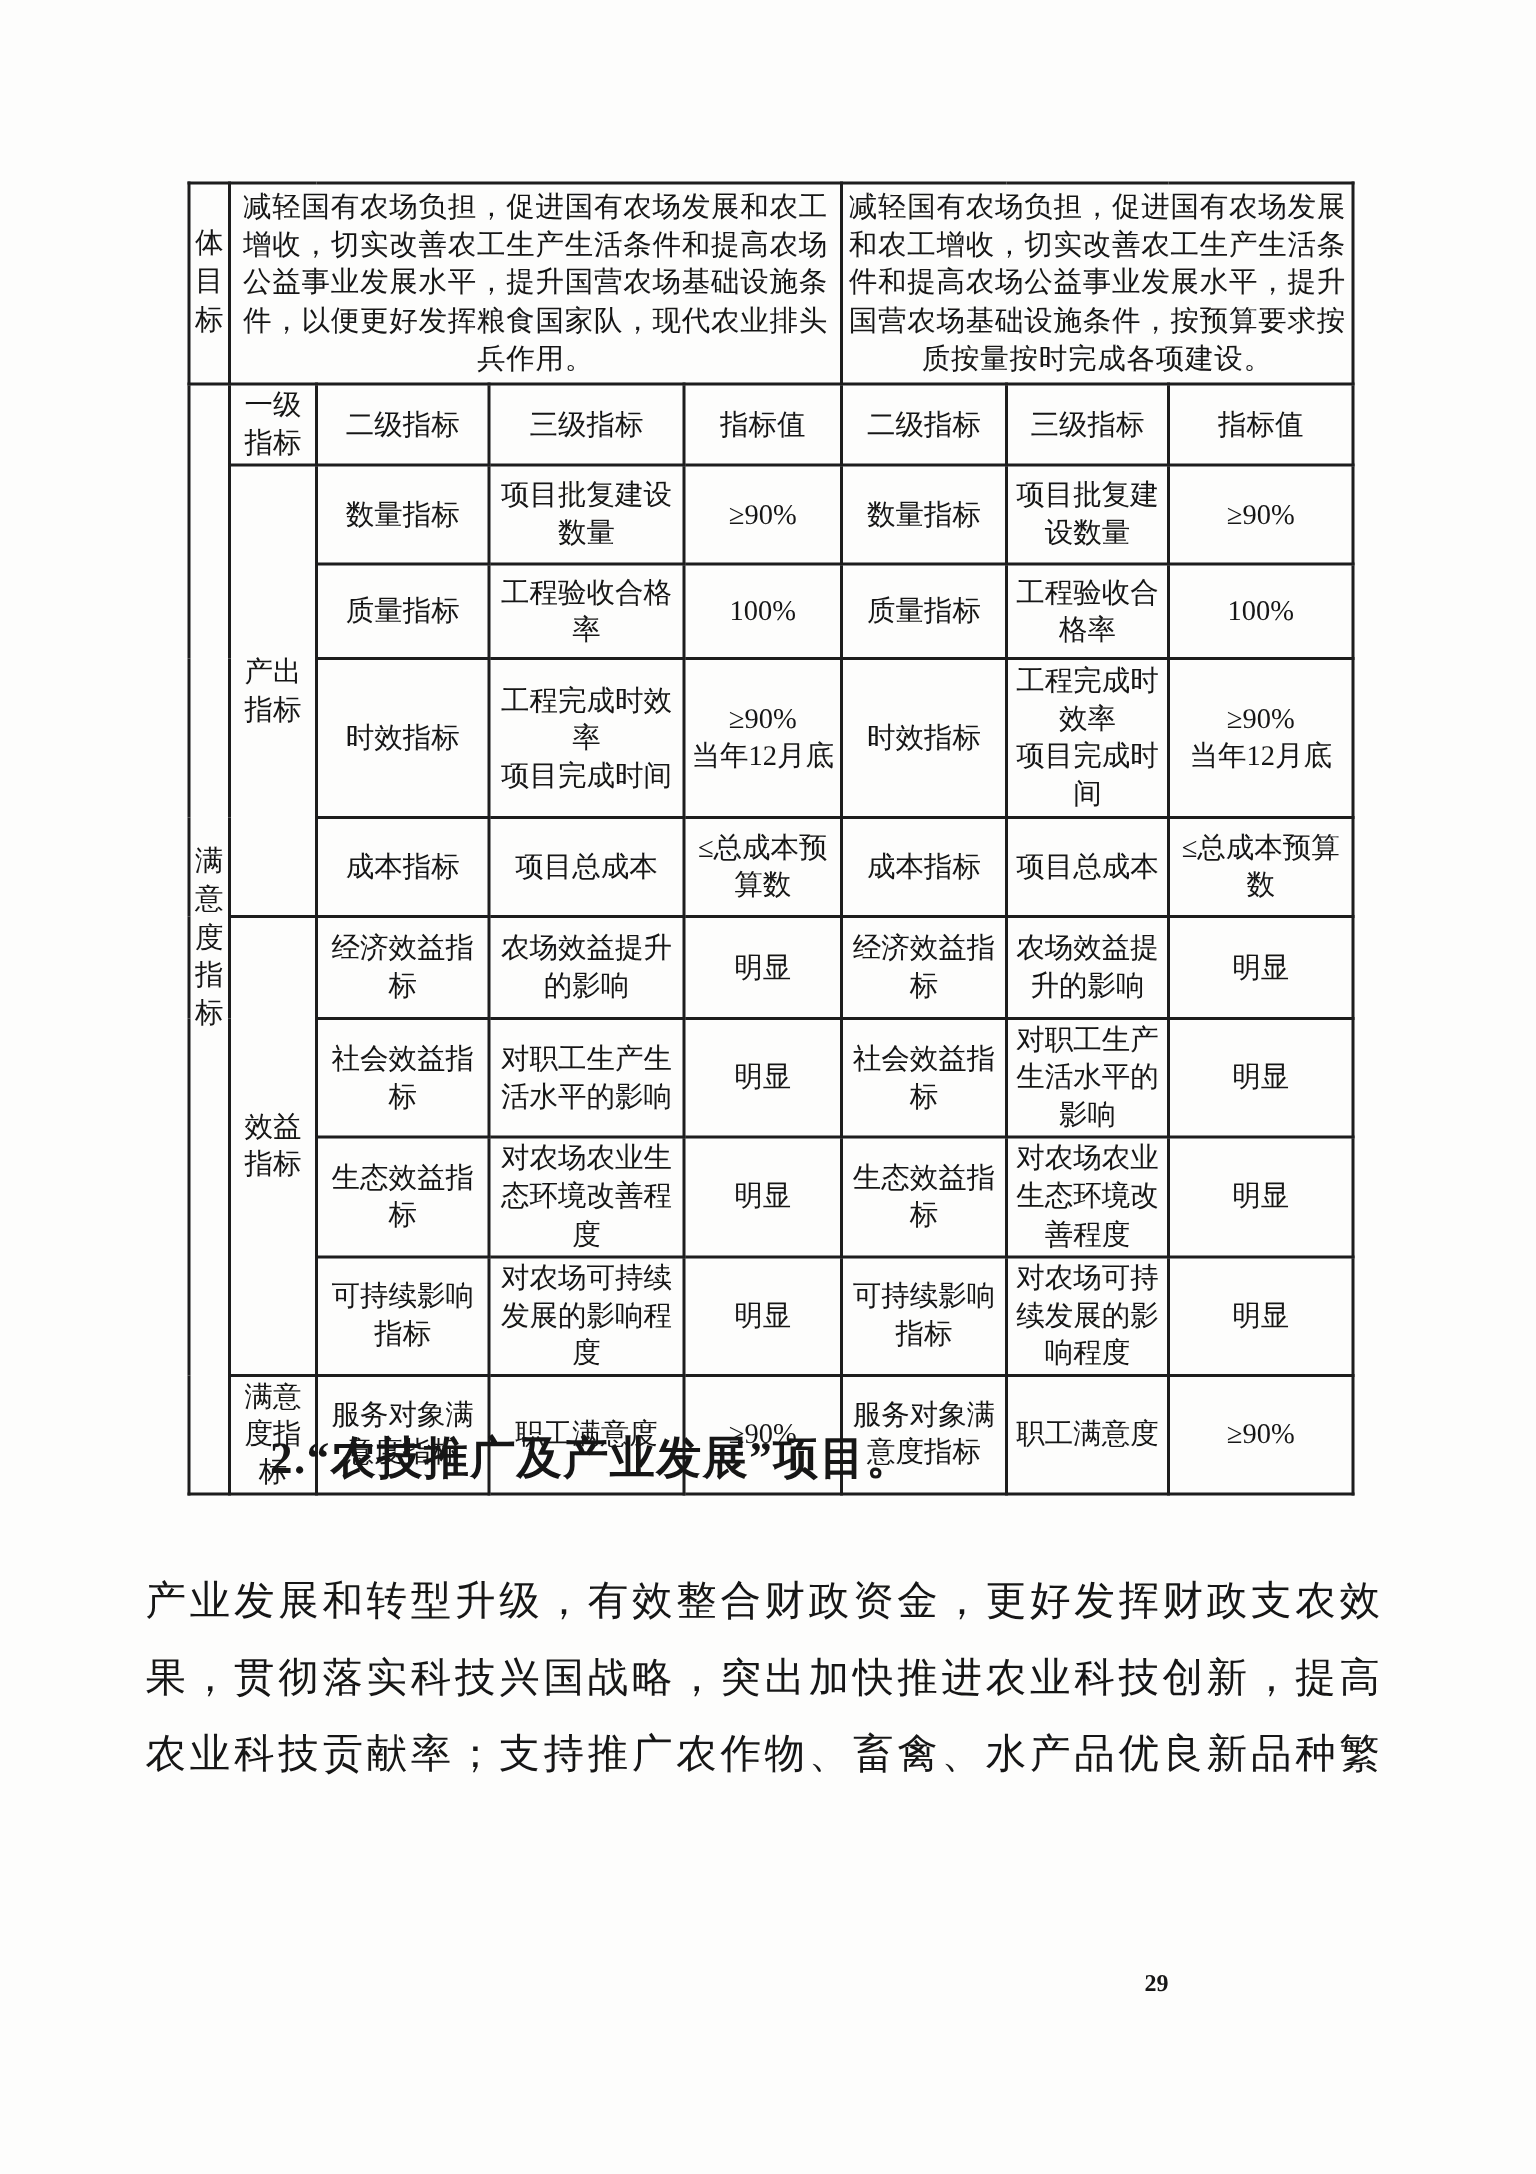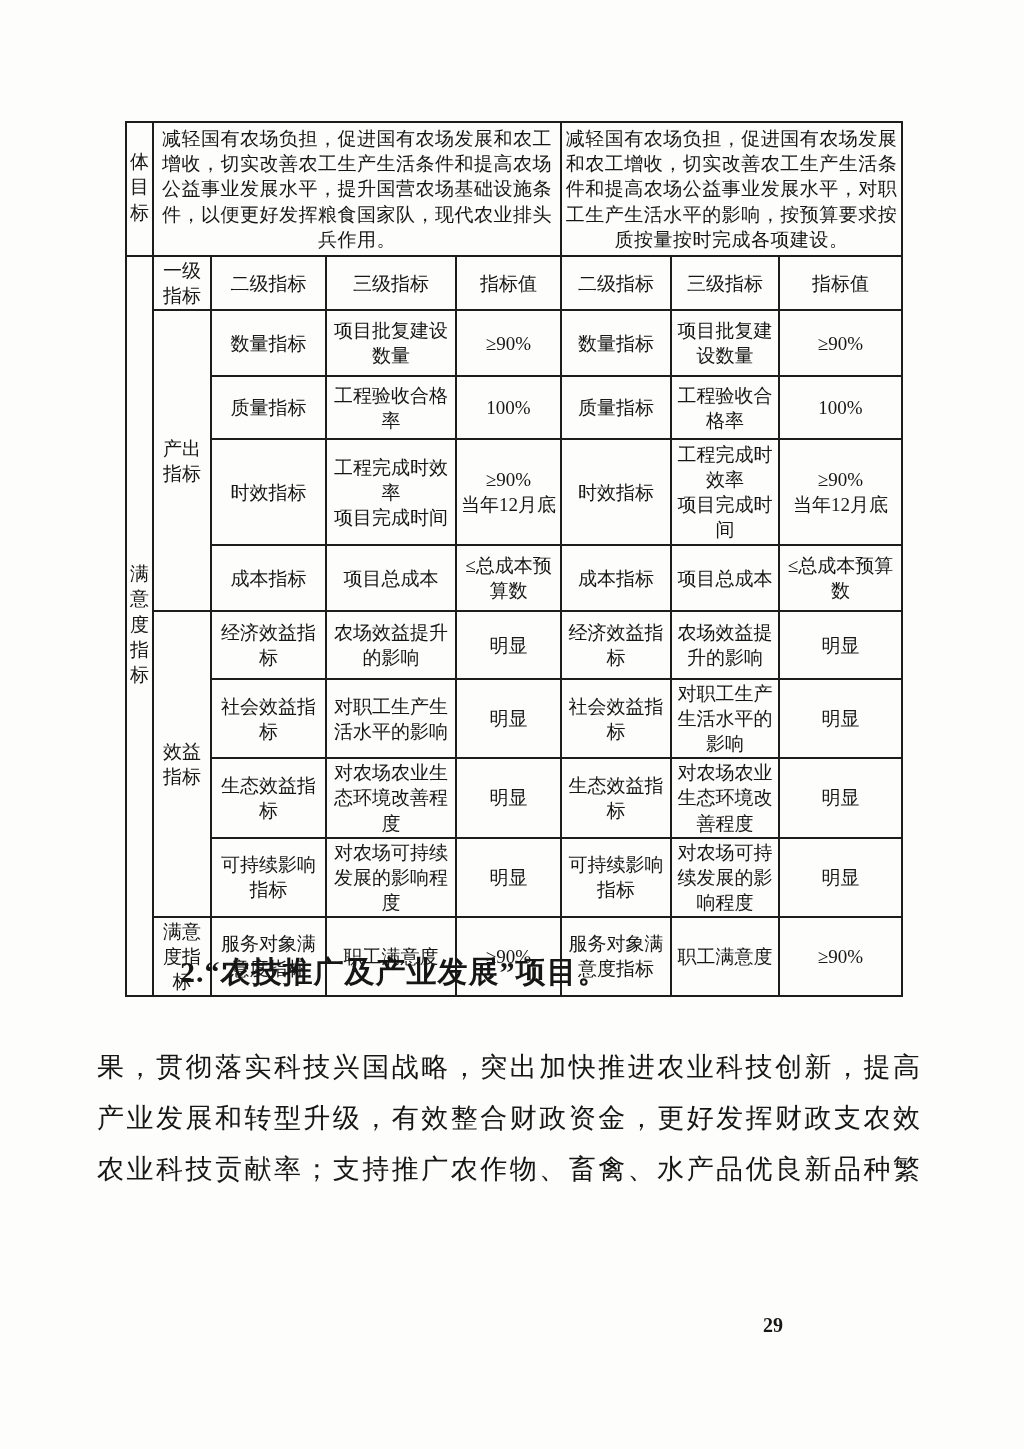--- a/index.html
+++ b/index.html
@@ -54,21 +54,21 @@
     font-size:27px; letter-spacing:1px;
   }
   .body-text .line {
     height:51px; line-height:42px;
     text-align:justify; text-align-last:justify;
     overflow:hidden;
   }
   .body-text .line.first { padding-left:46px; }
   .page-number {
     position:absolute; left:763px; top:1314px;
-    font-size:20px; font-weight:bold;
+    font-size:16px; font-weight:bold;
   }
 </style>
 </head>
 <body>
 
 <div class="page">
 
   <table class="perf">
     <colgroup>
       <col style="width:27px">
@@ -78,21 +78,21 @@
         <col style="width:105px">
         <col style="width:110px">
       <col style="width:108px">
         <col style="width:123px">
     </colgroup>
 
     <tbody>
         <tr class="r-top">
       <td class="vlabel">体目标</td>
       <td colspan="4" class="objective">减轻国有农场负担，促进国有农场发展和农工增收，切实改善农工生产生活条件和提高农场公益事业发展水平，提升国营农场基础设施条件，以便更好发挥粮食国家队，现代农业排头兵作用。</td>
-      <td colspan="3" class="objective center-last">减轻国有农场负担，促进国有农场发展和农工增收，切实改善农工生产生活条件和提高农场公益事业发展水平，对职工生产生活水平的影响，按预算要求按质按量按时完成各项建设。</td>
+      <td colspan="3" class="objective center-last">减轻国有农场负担，促进国有农场发展和农工增收，切实改善农工生产生活条件和提高农场公益事业发展水平，提升国营农场基础设施条件，按预算要求按质按量按时完成各项建设。</td>
     </tr>
 
     <tr class="r-head">
       <td class="vlabel" rowspan="10">满意度指标</td>
       <th>一级指标</th>
       <th>二级指标</th>
       <th>三级指标</th>
       <th>指标值</th>
       <th>二级指标</th>
       <th>三级指标</th>
@@ -185,20 +185,20 @@
       <td>服务对象满意度指标</td>
       <td class="l3cell">职工满意度</td>
       <td>≥90%</td>
     </tr>
   </tbody>
     </table>
 
   <div class="sec-heading">2.“农技推广及产业发展”项目。</div>
 
   <div class="body-text">
+    <div class="line">产业发展和转型升级，有效整合财政资金，更好发挥财政支农效</div>
     <div class="line">果，贯彻落实科技兴国战略，突出加快推进农业科技创新，提高</div>
-    <div class="line">产业发展和转型升级，有效整合财政资金，更好发挥财政支农效</div>
     <div class="line">农业科技贡献率；支持推广农作物、畜禽、水产品优良新品种繁</div>
   </div>
 
   <div class="page-number">29</div>
 
 </div>
 
 </body></html>

